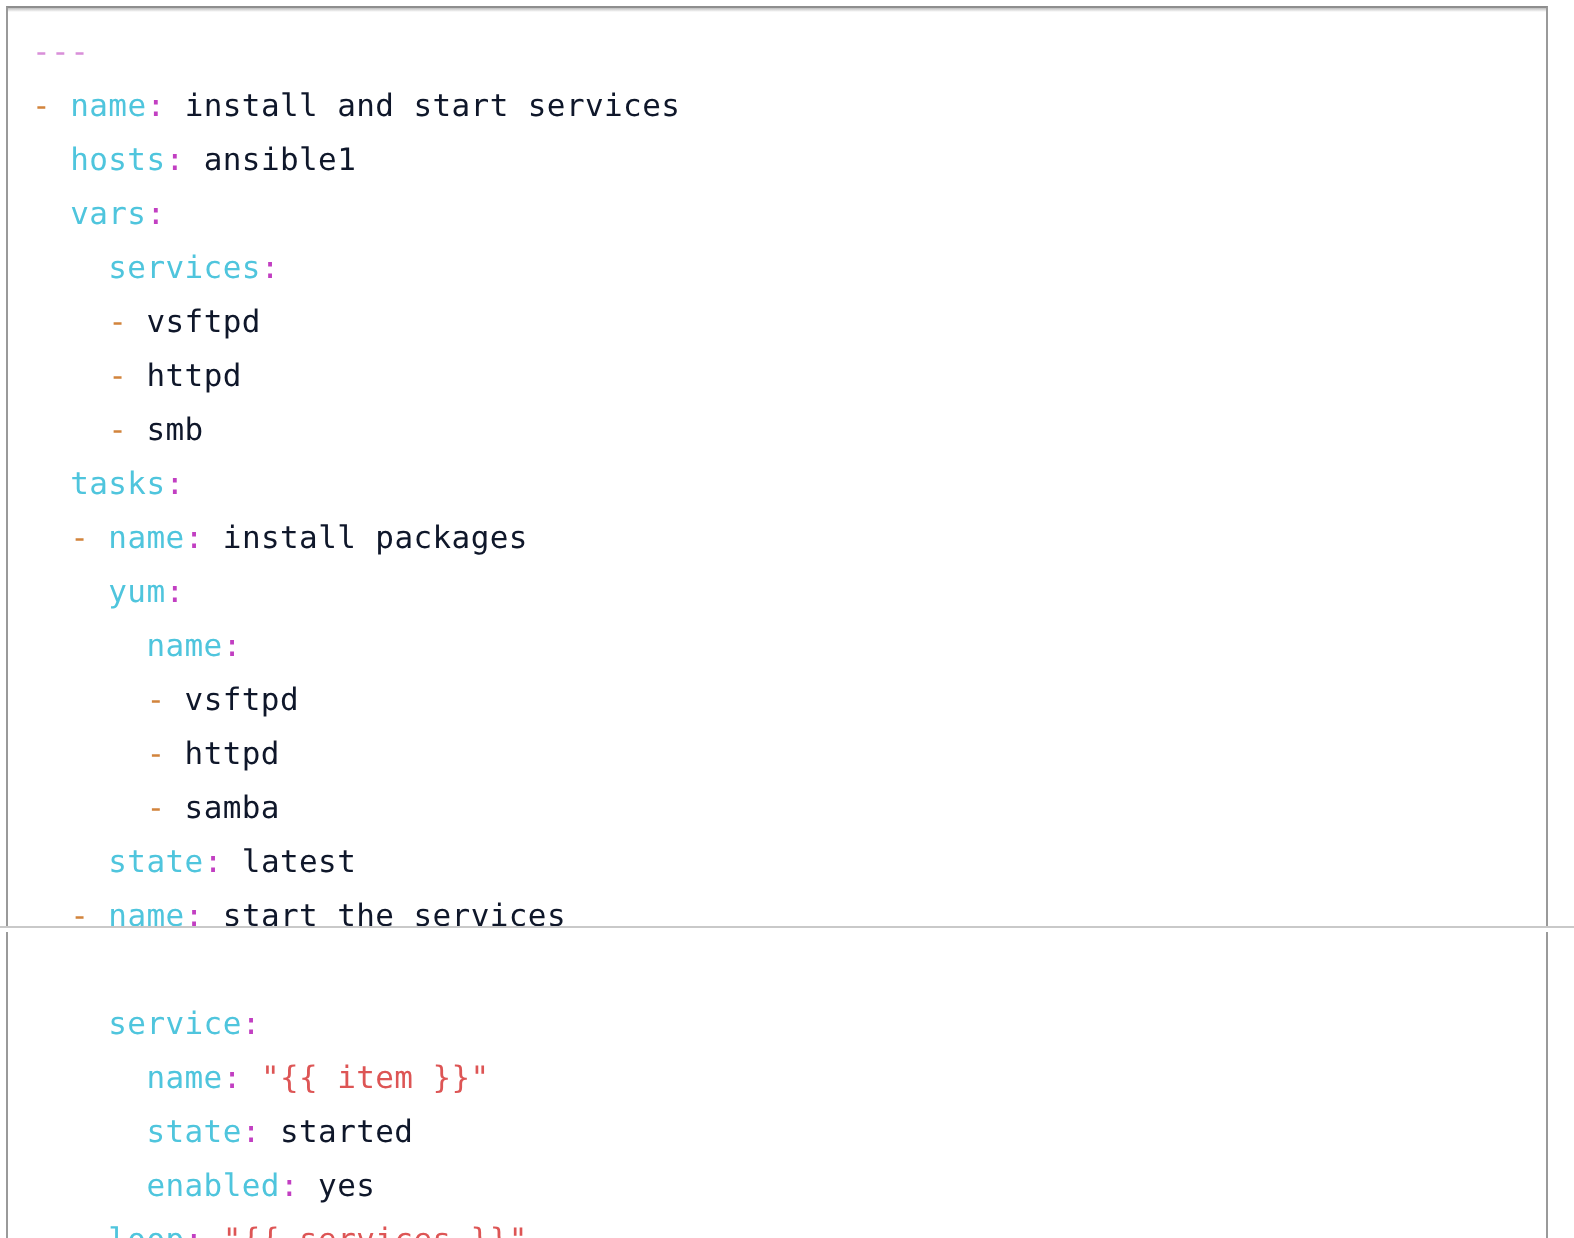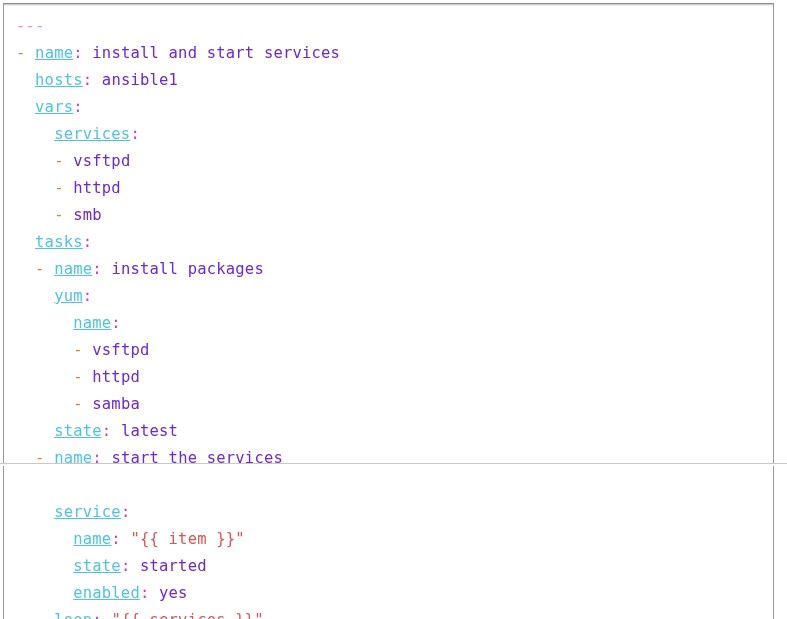--- a/index.html
+++ b/index.html
@@ -72,23 +72,23 @@
     color: #333333;
     -webkit-font-smoothing: antialiased;
   }
 
   .line { display: block; height: 27px; }
   .line.blank { }
 
   
   .t-doc   { color: #d98fd9; }   
   .t-dash  { color: #d2843c; }   
-  .t-key   { color: #4fc5dd; text-decoration: underline; }   
+  .t-key   { color: #4fc5dd; }   
   .t-colon { color: #c23fc2; }   
-  .t-val   { color: #6d28d9; }   
+  .t-val   { color: #0f172a; }   
   .t-str   { color: #dd5555; }   
   .t-ind   { color: transparent; }
 </style>
 </head>
 <body>
 
 <div id="page">
 
   <div id="code-panel">
     <pre id="code-block"><span class="line"><span class="t-doc">---</span></span><span class="line"><span class="t-dash">-</span><span class="t-ind"> </span><span class="t-key">name</span><span class="t-colon">:</span><span class="t-ind"> </span><span class="t-val">install and start services</span></span><span class="line"><span class="t-ind">  </span><span class="t-key">hosts</span><span class="t-colon">:</span><span class="t-ind"> </span><span class="t-val">ansible1</span></span><span class="line"><span class="t-ind">  </span><span class="t-key">vars</span><span class="t-colon">:</span></span><span class="line"><span class="t-ind">    </span><span class="t-key">services</span><span class="t-colon">:</span></span><span class="line"><span class="t-ind">    </span><span class="t-dash">-</span><span class="t-ind"> </span><span class="t-val">vsftpd</span></span><span class="line"><span class="t-ind">    </span><span class="t-dash">-</span><span class="t-ind"> </span><span class="t-val">httpd</span></span><span class="line"><span class="t-ind">    </span><span class="t-dash">-</span><span class="t-ind"> </span><span class="t-val">smb</span></span><span class="line"><span class="t-ind">  </span><span class="t-key">tasks</span><span class="t-colon">:</span></span><span class="line"><span class="t-ind">  </span><span class="t-dash">-</span><span class="t-ind"> </span><span class="t-key">name</span><span class="t-colon">:</span><span class="t-ind"> </span><span class="t-val">install packages</span></span><span class="line"><span class="t-ind">    </span><span class="t-key">yum</span><span class="t-colon">:</span></span><span class="line"><span class="t-ind">      </span><span class="t-key">name</span><span class="t-colon">:</span></span><span class="line"><span class="t-ind">      </span><span class="t-dash">-</span><span class="t-ind"> </span><span class="t-val">vsftpd</span></span><span class="line"><span class="t-ind">      </span><span class="t-dash">-</span><span class="t-ind"> </span><span class="t-val">httpd</span></span><span class="line"><span class="t-ind">      </span><span class="t-dash">-</span><span class="t-ind"> </span><span class="t-val">samba</span></span><span class="line"><span class="t-ind">    </span><span class="t-key">state</span><span class="t-colon">:</span><span class="t-ind"> </span><span class="t-val">latest</span></span><span class="line"><span class="t-ind">  </span><span class="t-dash">-</span><span class="t-ind"> </span><span class="t-key">name</span><span class="t-colon">:</span><span class="t-ind"> </span><span class="t-val">start the services</span></span><span class="line blank"></span><span class="line"><span class="t-ind">    </span><span class="t-key">service</span><span class="t-colon">:</span></span><span class="line"><span class="t-ind">      </span><span class="t-key">name</span><span class="t-colon">:</span><span class="t-ind"> </span><span class="t-str">"{{ item }}"</span></span><span class="line"><span class="t-ind">      </span><span class="t-key">state</span><span class="t-colon">:</span><span class="t-ind"> </span><span class="t-val">started</span></span><span class="line"><span class="t-ind">      </span><span class="t-key">enabled</span><span class="t-colon">:</span><span class="t-ind"> </span><span class="t-val">yes</span></span><span class="line"><span class="t-ind">    </span><span class="t-key">loop</span><span class="t-colon">:</span><span class="t-ind"> </span><span class="t-str">"{{ services }}"</span></span></pre>

